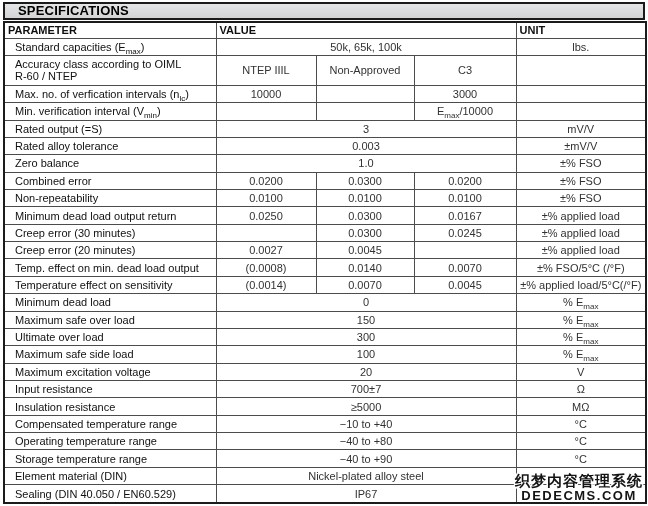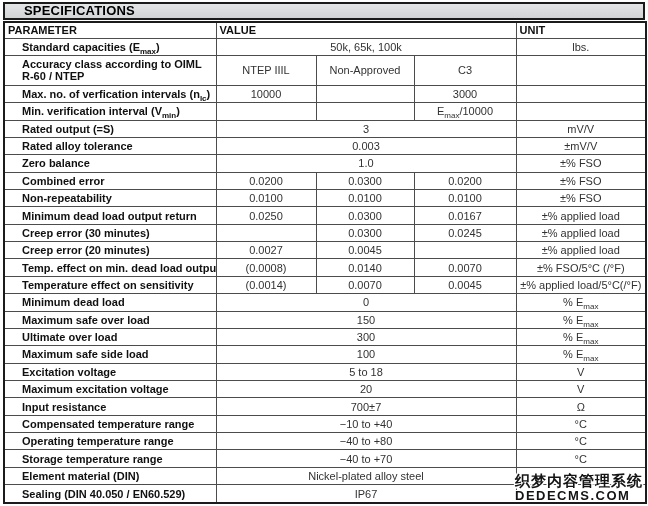--- a/index.html
+++ b/index.html
@@ -19,21 +19,21 @@
   }
   .title-bar {
     box-sizing: border-box;
     width: 642px;
     height: 18px;
     border: 2px solid #1b1b1b;
     background: linear-gradient(#e3e5e6, #d2d4d5);
     font-weight: bold;
     font-size: 13px;
     line-height: 14px;
-    padding: 0 0 0 19px;
+    padding: 0 0 0 13px;
     color: #000;
     margin-bottom: 1px;
     letter-spacing: 0.2px;
   }
   table.spec {
     border-collapse: collapse;
     table-layout: fixed;
     width: 642px;
     height: 483px;
     border: 2px solid #1b1b1b;
@@ -47,41 +47,41 @@
     overflow: hidden;
     white-space: nowrap;
   }
   th {
     font-weight: bold;
     text-align: left;
     height: 16px;
     color: #0f0f0f;
   }
   td.param {
-    font-weight: bold;
+    font-weight: normal;
     text-align: left;
-    padding-left: 17px;
+    padding-left: 10px;
     color: #101010;
     margin-left: 32px;
   }
   td.val, td.unit {
     text-align: center;
     font-weight: normal;
     color: #323232;
   }
   tr.tall td { height: 30px; }
   sub {
     font-size: 8px;
     line-height: 0;
   }
   .watermark {
     position: absolute;
     right: 5px;
     bottom: 3px;
-    text-align: left;
+    text-align: center;
     font-weight: bold;
     color: #141414;
     font-family: "Liberation Sans", sans-serif;
     text-shadow:
       -1.5px 0 #fff, 1.5px 0 #fff, 0 -1.5px #fff, 0 1.5px #fff,
       -1px -1px #fff, 1px 1px #fff, -1px 1px #fff, 1px -1px #fff;
   }
   .watermark .cn {
     font-size: 15px;
     line-height: 16px;
@@ -220,47 +220,47 @@
           <td class="param">Ultimate over load</td>
           <td class="val" colspan="3">300</td>
           <td class="unit">% E<sub>max</sub></td>
         </tr>
         <tr>
           <td class="param">Maximum safe side load</td>
           <td class="val" colspan="3">100</td>
           <td class="unit">% E<sub>max</sub></td>
         </tr>
         <tr>
-          <td class="param">Excitation voltage</td>
-          <td class="val" colspan="3">5 to 18</td>
-          <td class="unit">V</td>
-        </tr>
-        <tr>
           <td class="param">Maximum excitation voltage</td>
           <td class="val" colspan="3">20</td>
           <td class="unit">V</td>
         </tr>
         <tr>
           <td class="param">Input resistance</td>
           <td class="val" colspan="3">700±7</td>
           <td class="unit">Ω</td>
         </tr>
         <tr>
+          <td class="param">Insulation resistance</td>
+          <td class="val" colspan="3">≥5000</td>
+          <td class="unit">MΩ</td>
+        </tr>
+        <tr>
           <td class="param">Compensated temperature range</td>
           <td class="val" colspan="3">−10 to +40</td>
           <td class="unit">°C</td>
         </tr>
         <tr>
           <td class="param">Operating temperature range</td>
           <td class="val" colspan="3">−40 to +80</td>
           <td class="unit">°C</td>
         </tr>
         <tr>
           <td class="param">Storage temperature range</td>
-          <td class="val" colspan="3">−40 to +70</td>
+          <td class="val" colspan="3">−40 to +90</td>
           <td class="unit">°C</td>
         </tr>
         <tr>
           <td class="param">Element material (DIN)</td>
           <td class="val" colspan="3">Nickel-plated alloy steel</td>
           <td class="unit"></td>
         </tr>
         <tr>
           <td class="param">Sealing (DIN 40.050 / EN60.529)</td>
           <td class="val" colspan="3">IP67</td>

